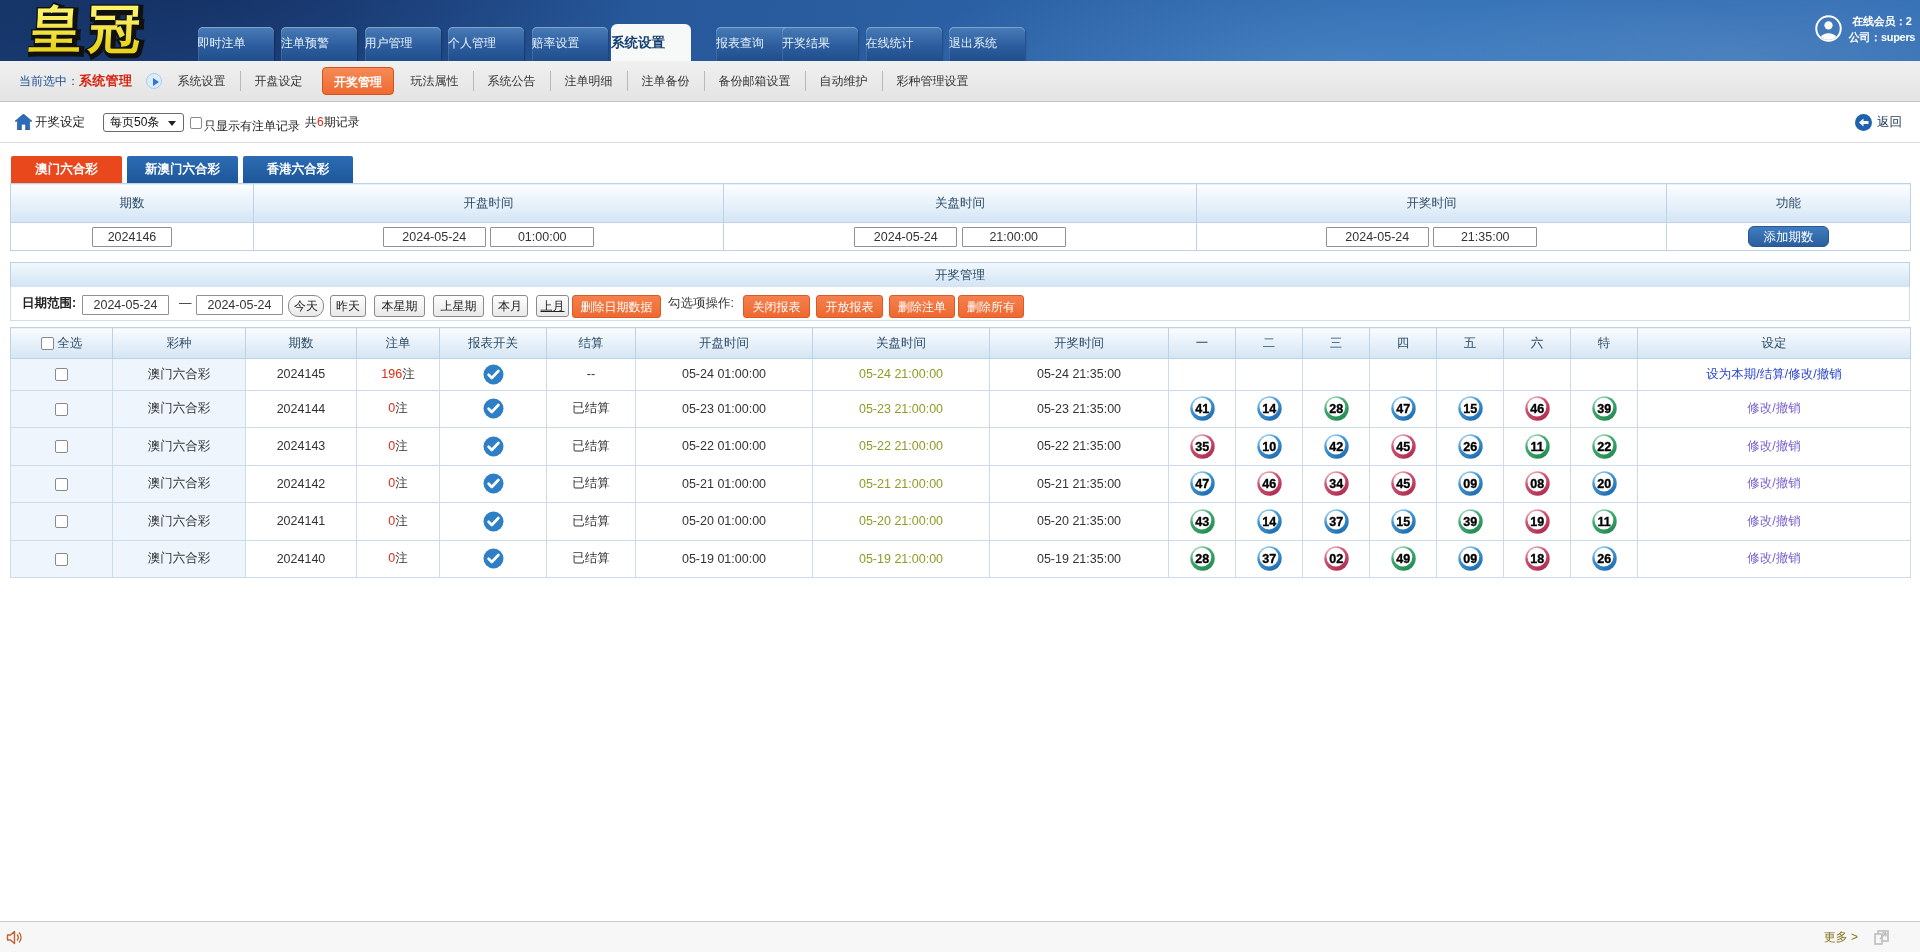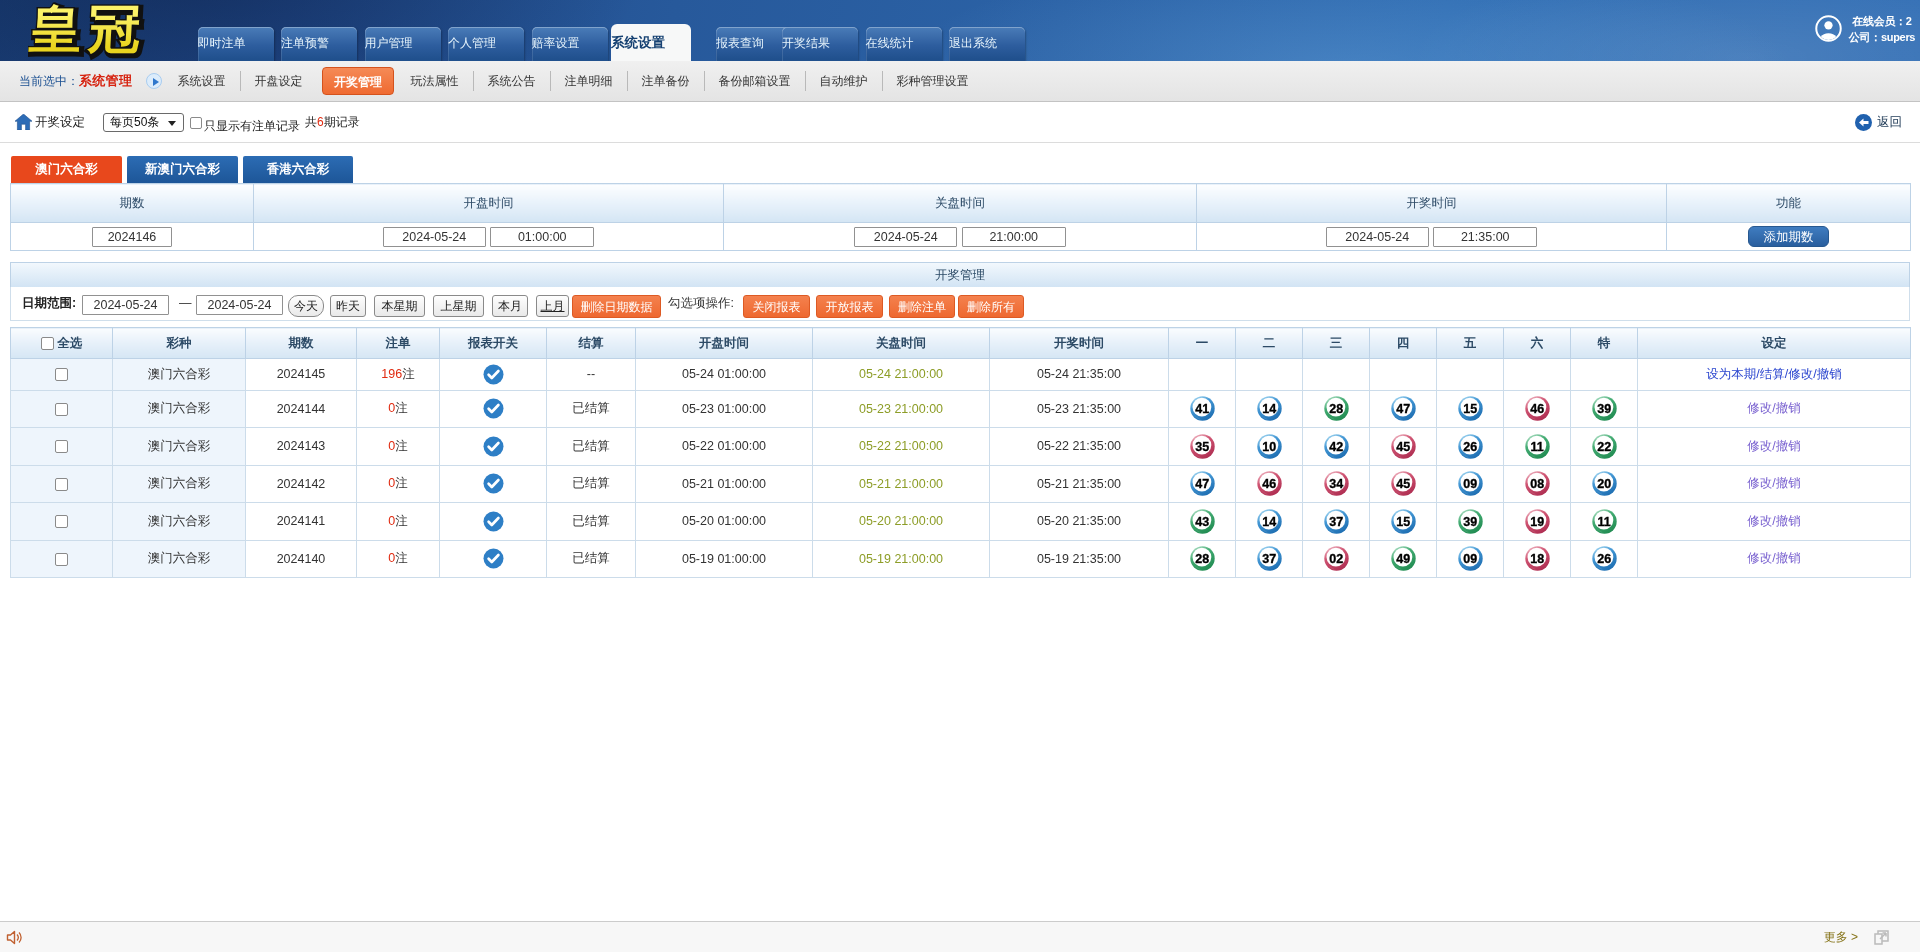--- a/index.html
+++ b/index.html
@@ -74,21 +74,21 @@
 #daterow { position:absolute; left:10px; top:287px; width:1900px; height:34px; background:#fff;
   border:1px solid #cfdeeb; border-top:none; font-size:12.5px; }
 #daterow > * { position:absolute; top:6.5px; }
 .gbtn { display:inline-block; height:22px; line-height:20px; padding:0 10px; border:1px solid #8a8a8a;
   border-radius:3px; background:linear-gradient(#fefefe,#e9e9e9); color:#222; font-size:12px; text-align:center;}
 .obtn { display:inline-block; height:23px; line-height:22px; padding:0 9px; border:1px solid #dd5a24;
   border-radius:3px; background:linear-gradient(#f4814e,#ee6830); color:#fff; font-size:12px; text-align:center;}
 
 #t2 { position:absolute; left:10px; top:327px; width:1900px; border-collapse:collapse; table-layout:fixed;
   font-size:12.5px; }
-#t2 th { height:31px; font-weight:bold; font-size:12.5px; color:#2c4a66;
+#t2 th { height:31px; font-weight:normal; font-size:12.5px; color:#2c4a66;
   background:linear-gradient(#fafcfe, #e8f1fa 45%, #d5e6f4); border:1px solid #bdd2e6; }
 #t2 td { background:#fff; border:1px solid #ccdcea; text-align:center; color:#333; }
 #t2 td.tint { background:#eef5fc; }
 #t2 .red { color:#e02a10; }
 #t2 .olive { color:#8d9d27; }
 #t2 .blink { color:#2b46cf; }
 #t2 .plink { color:#7a62d0; }
 .cb { display:inline-block; width:13px; height:13px; border:1px solid #8a8a8a; border-radius:2px;
   background:#fff; vertical-align:middle; }
 .cicon { display:flex; justify-content:center; }

